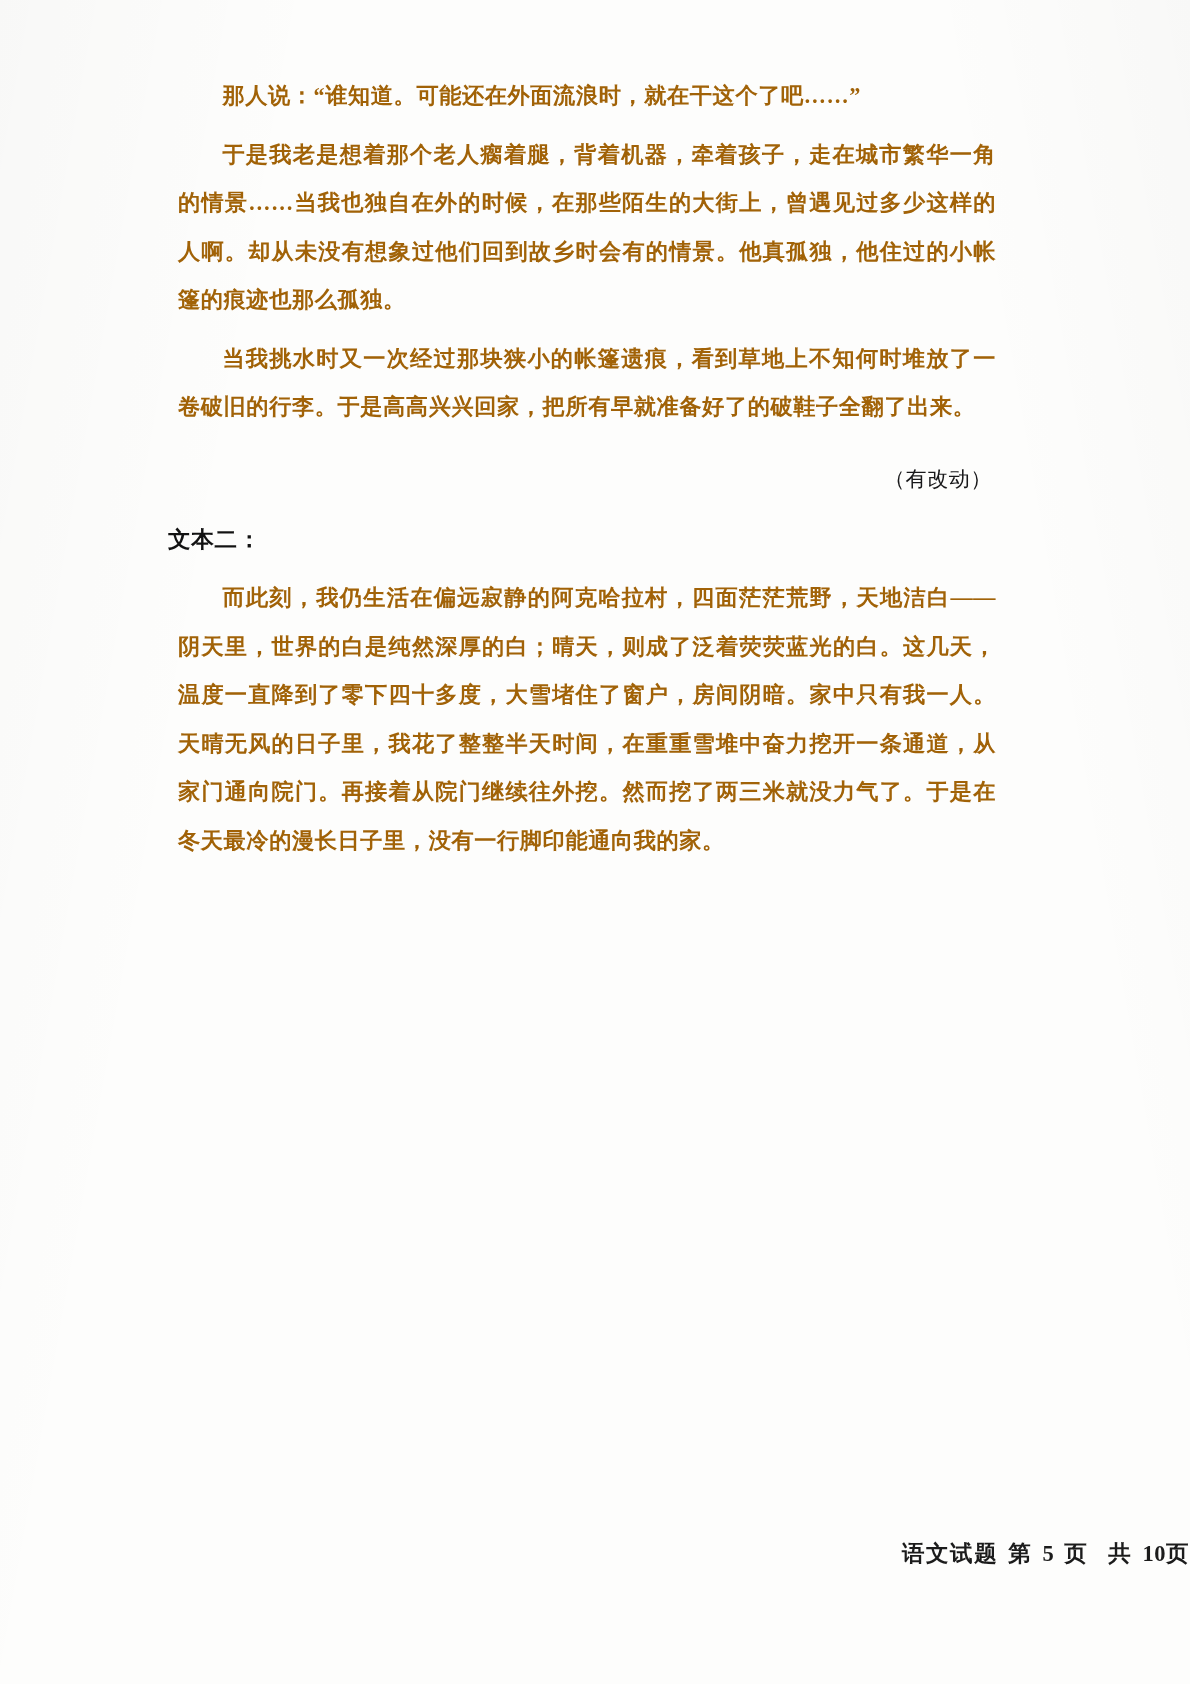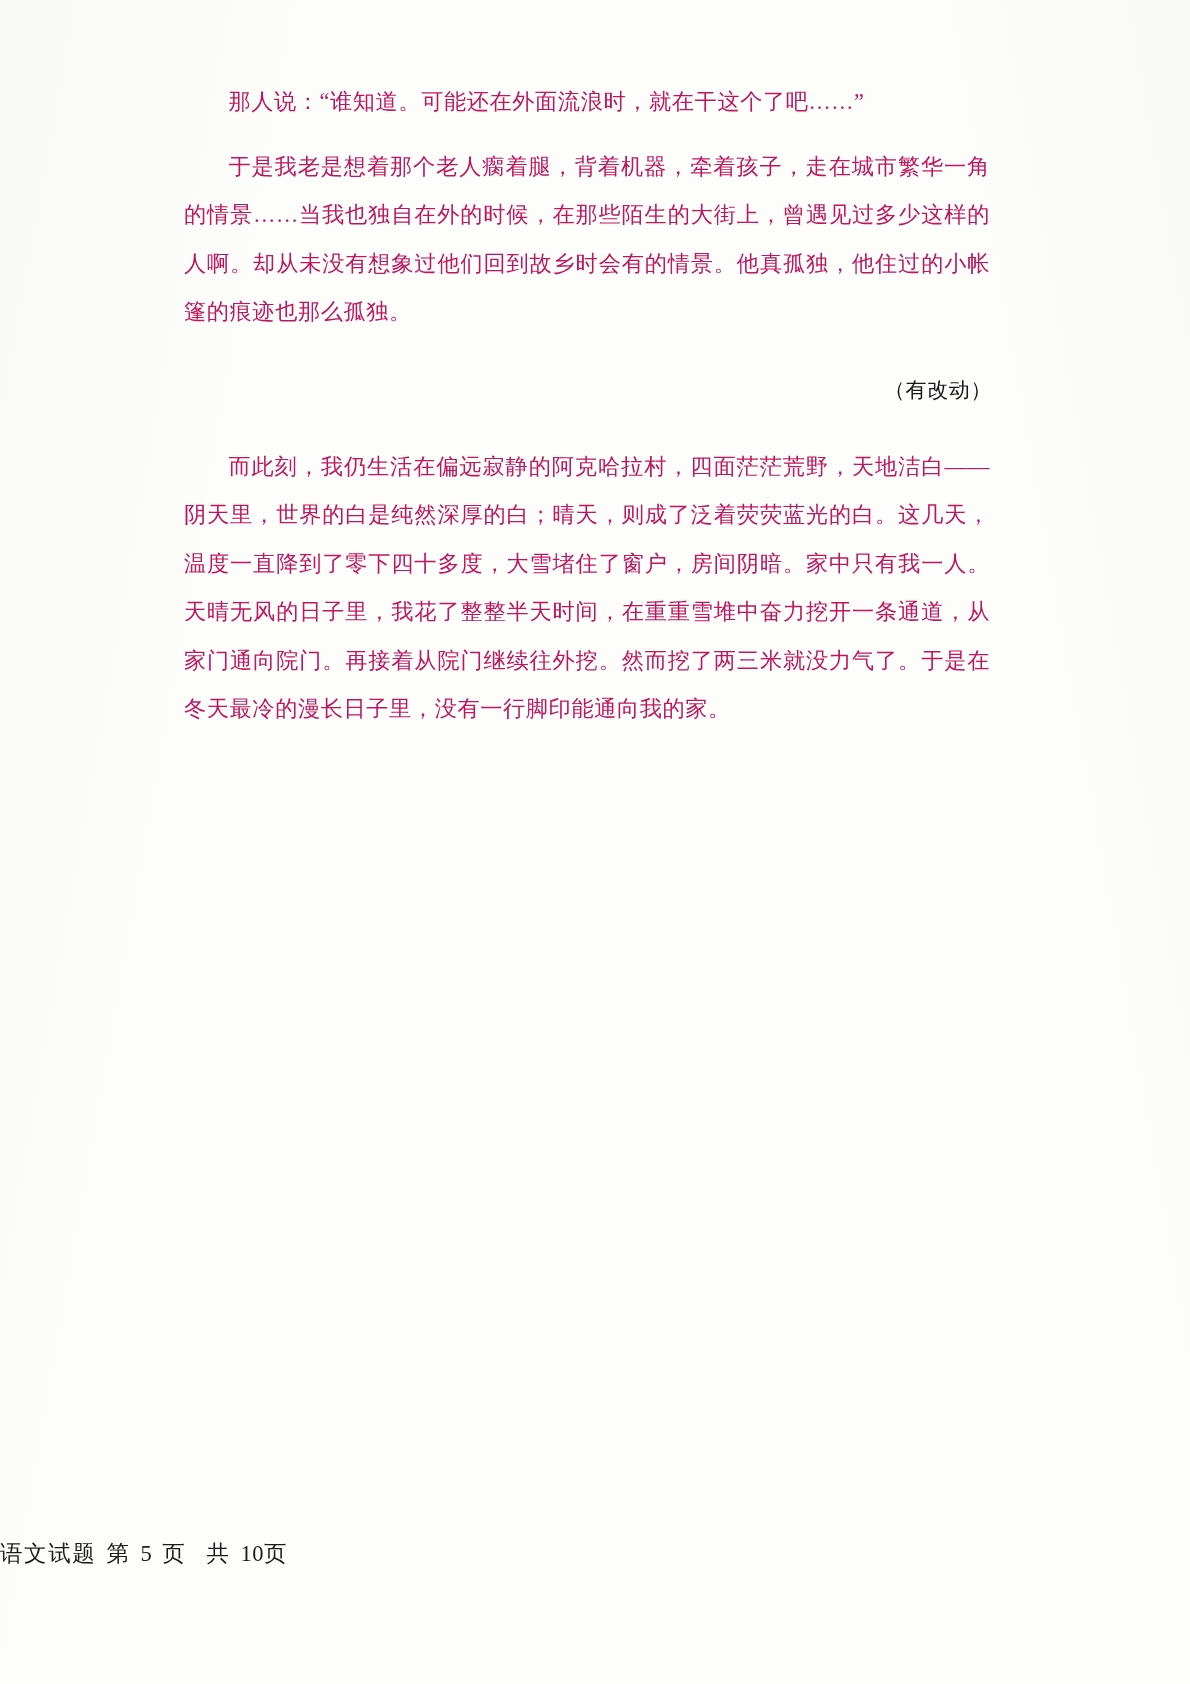--- a/index.html
+++ b/index.html
@@ -38,24 +38,25 @@
     top: 62px;
     width: 838px;
   }
 
   
   .para {
     font-size: 22.2px;
     line-height: 48.5px;
     text-align: justify;
     text-justify: inter-ideograph;
-    margin: 16px;
+    margin: 10px;
     letter-spacing: 0.6px;
-    color: #be185d;
+    color: #a16207;
     font-family: "Liberation Serif", "DejaVu Serif", serif;
+    font-weight: bold;
   }
   .para.indent {
     text-indent: 2em;
   }
 
   .underlined {
     text-decoration: underline;
     text-underline-offset: 5px;
     text-decoration-thickness: 1.2px;
   }
@@ -79,52 +80,54 @@
     color: #121212;
   }
 
   .spacer-sm { height: 6px; }
 
   .footer {
     position: absolute;
     left: 0;
     right: 0;
     top: 1538px;
-    text-align: left;
+    text-align: right;
     font-size: 22.5px;
     letter-spacing: 1.6px;
     color: #1b1b1b;
-    font-weight: 400;
+    font-weight: 700;
   }
   .footer .num {
     font-family: "Liberation Serif", "DejaVu Serif", serif;
     letter-spacing: 0.5px;
   }
   .footer .gap { display: inline-block; width: 10px; }
 </style>
 </head>
 <body>
 
 <div class="page">
 
   <div class="content">
 
     <p class="para indent">那人说：“谁知道。可能还在外面流浪时，就在干这个了吧……”</p>
 
     <p class="para indent">于是我老是想着那个老人瘸着腿，背着机器，牵着孩子，走在城市繁华一角的情景……当我也独自在外的时候，在那些陌生的大街上，曾遇见过多少这样的人啊。却从未没有想象过他们回到故乡时会有的情景。他真孤独，他住过的小帐篷的痕迹也那么孤独。</p>
 
 
 
+    <p class="para indent">当我挑水时又一次经过那块狭小的帐篷遗痕，看到草地上不知何时堆放了一卷破旧的行李。于是高高兴兴回家，把所有早就准备好了的破鞋子全翻了出来。</p>
 
     <div class="spacer-sm"></div>
 
     <p class="attrib">（有改动）</p>
 
     <div class="spacer-sm"></div>
 
+    <p class="section-head">文本二：</p>
 
 
     <p class="para indent">而此刻，我仍生活在偏远寂静的阿克哈拉村，四面茫茫荒野，天地洁白——阴天里，世界的白是纯然深厚的白；晴天，则成了泛着荧荧蓝光的白。这几天，温度一直降到了零下四十多度，大雪堵住了窗户，房间阴暗。家中只有我一人。天晴无风的日子里，我花了整整半天时间，在重重雪堆中奋力挖开一条通道，从家门通向院门。再接着从院门继续往外挖。然而挖了两三米就没力气了。于是在冬天最冷的漫长日子里，没有一行脚印能通向我的家。</p>
 
   </div>
 
   <div class="footer">
     <span>语文试题</span><span class="gap"></span><span>第</span><span class="gap"></span><span class="num">5</span><span class="gap"></span><span>页</span><span class="gap"></span><span class="gap"></span><span>共</span><span class="gap"></span><span class="num">10</span><span>页</span>
   </div>
 

